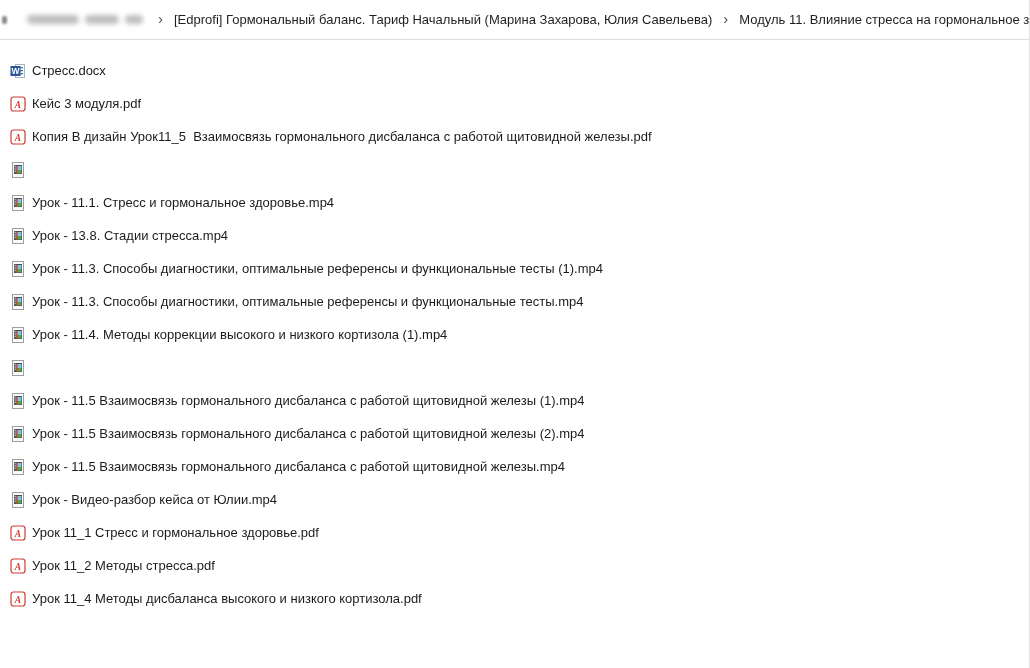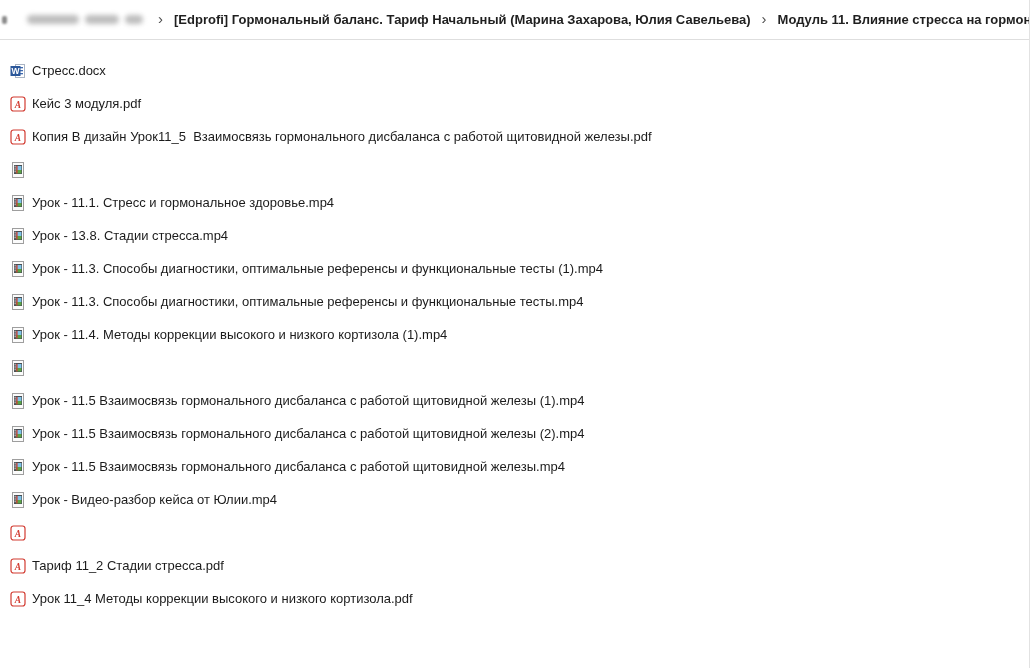--- a/index.html
+++ b/index.html
@@ -50,21 +50,20 @@
     font-size: 15px;
     padding: 0 11px;
     position: relative;
     top: -1px;
     user-select: none;
   }
   .crumb-item {
     font-size: 13px;
     color: #1f1f1f;
     cursor: default;
-    font-weight: bold;
   }
   .file-list {
     list-style: none;
     padding-top: 14px;
   }
   .file-row {
     height: 33px;
     display: flex;
     align-items: center;
     padding-left: 10px;
@@ -309,32 +308,33 @@
       </span>
     <span class="file-label">Урок - Видео-разбор кейса от Юлии.mp4</span>
   </li>
     <li class="file-row">
     <span class="file-icon">
         <svg viewBox="0 0 16 16">
     <rect x="1" y="1" width="14" height="14" rx="2.5" fill="#ffffff" stroke="#D23B31" stroke-width="1.2"></rect>
     <text x="8" y="11.5" font-size="9.5" font-family="Liberation Serif, serif" font-weight="bold" font-style="italic" fill="#D23B31" text-anchor="middle">A</text>
   </svg>
       </span>
-  </li>
-    <li class="file-row">
-    <span class="file-icon">
-        <svg viewBox="0 0 16 16">
-    <rect x="1" y="1" width="14" height="14" rx="2.5" fill="#ffffff" stroke="#D23B31" stroke-width="1.2"></rect>
-    <text x="8" y="11.5" font-size="9.5" font-family="Liberation Serif, serif" font-weight="bold" font-style="italic" fill="#D23B31" text-anchor="middle">A</text>
-  </svg>
-      </span>
-    <span class="file-label">Тариф 11_2 Стадии стресса.pdf</span>
-  </li>
-    <li class="file-row">
-    <span class="file-icon">
-        <svg viewBox="0 0 16 16">
-    <rect x="1" y="1" width="14" height="14" rx="2.5" fill="#ffffff" stroke="#D23B31" stroke-width="1.2"></rect>
-    <text x="8" y="11.5" font-size="9.5" font-family="Liberation Serif, serif" font-weight="bold" font-style="italic" fill="#D23B31" text-anchor="middle">A</text>
-  </svg>
-      </span>
-    <span class="file-label">Урок 11_4 Методы коррекции высокого и низкого кортизола.pdf</span>
+    <span class="file-label">Урок 11_1 Стресс и гормональное здоровье.pdf</span>
+  </li>
+    <li class="file-row">
+    <span class="file-icon">
+        <svg viewBox="0 0 16 16">
+    <rect x="1" y="1" width="14" height="14" rx="2.5" fill="#ffffff" stroke="#D23B31" stroke-width="1.2"></rect>
+    <text x="8" y="11.5" font-size="9.5" font-family="Liberation Serif, serif" font-weight="bold" font-style="italic" fill="#D23B31" text-anchor="middle">A</text>
+  </svg>
+      </span>
+    <span class="file-label">Урок 11_2 Методы стресса.pdf</span>
+  </li>
+    <li class="file-row">
+    <span class="file-icon">
+        <svg viewBox="0 0 16 16">
+    <rect x="1" y="1" width="14" height="14" rx="2.5" fill="#ffffff" stroke="#D23B31" stroke-width="1.2"></rect>
+    <text x="8" y="11.5" font-size="9.5" font-family="Liberation Serif, serif" font-weight="bold" font-style="italic" fill="#D23B31" text-anchor="middle">A</text>
+  </svg>
+      </span>
+    <span class="file-label">Урок 11_4 Методы дисбаланса высокого и низкого кортизола.pdf</span>
   </li>
   </ul>
 
 </body></html>

